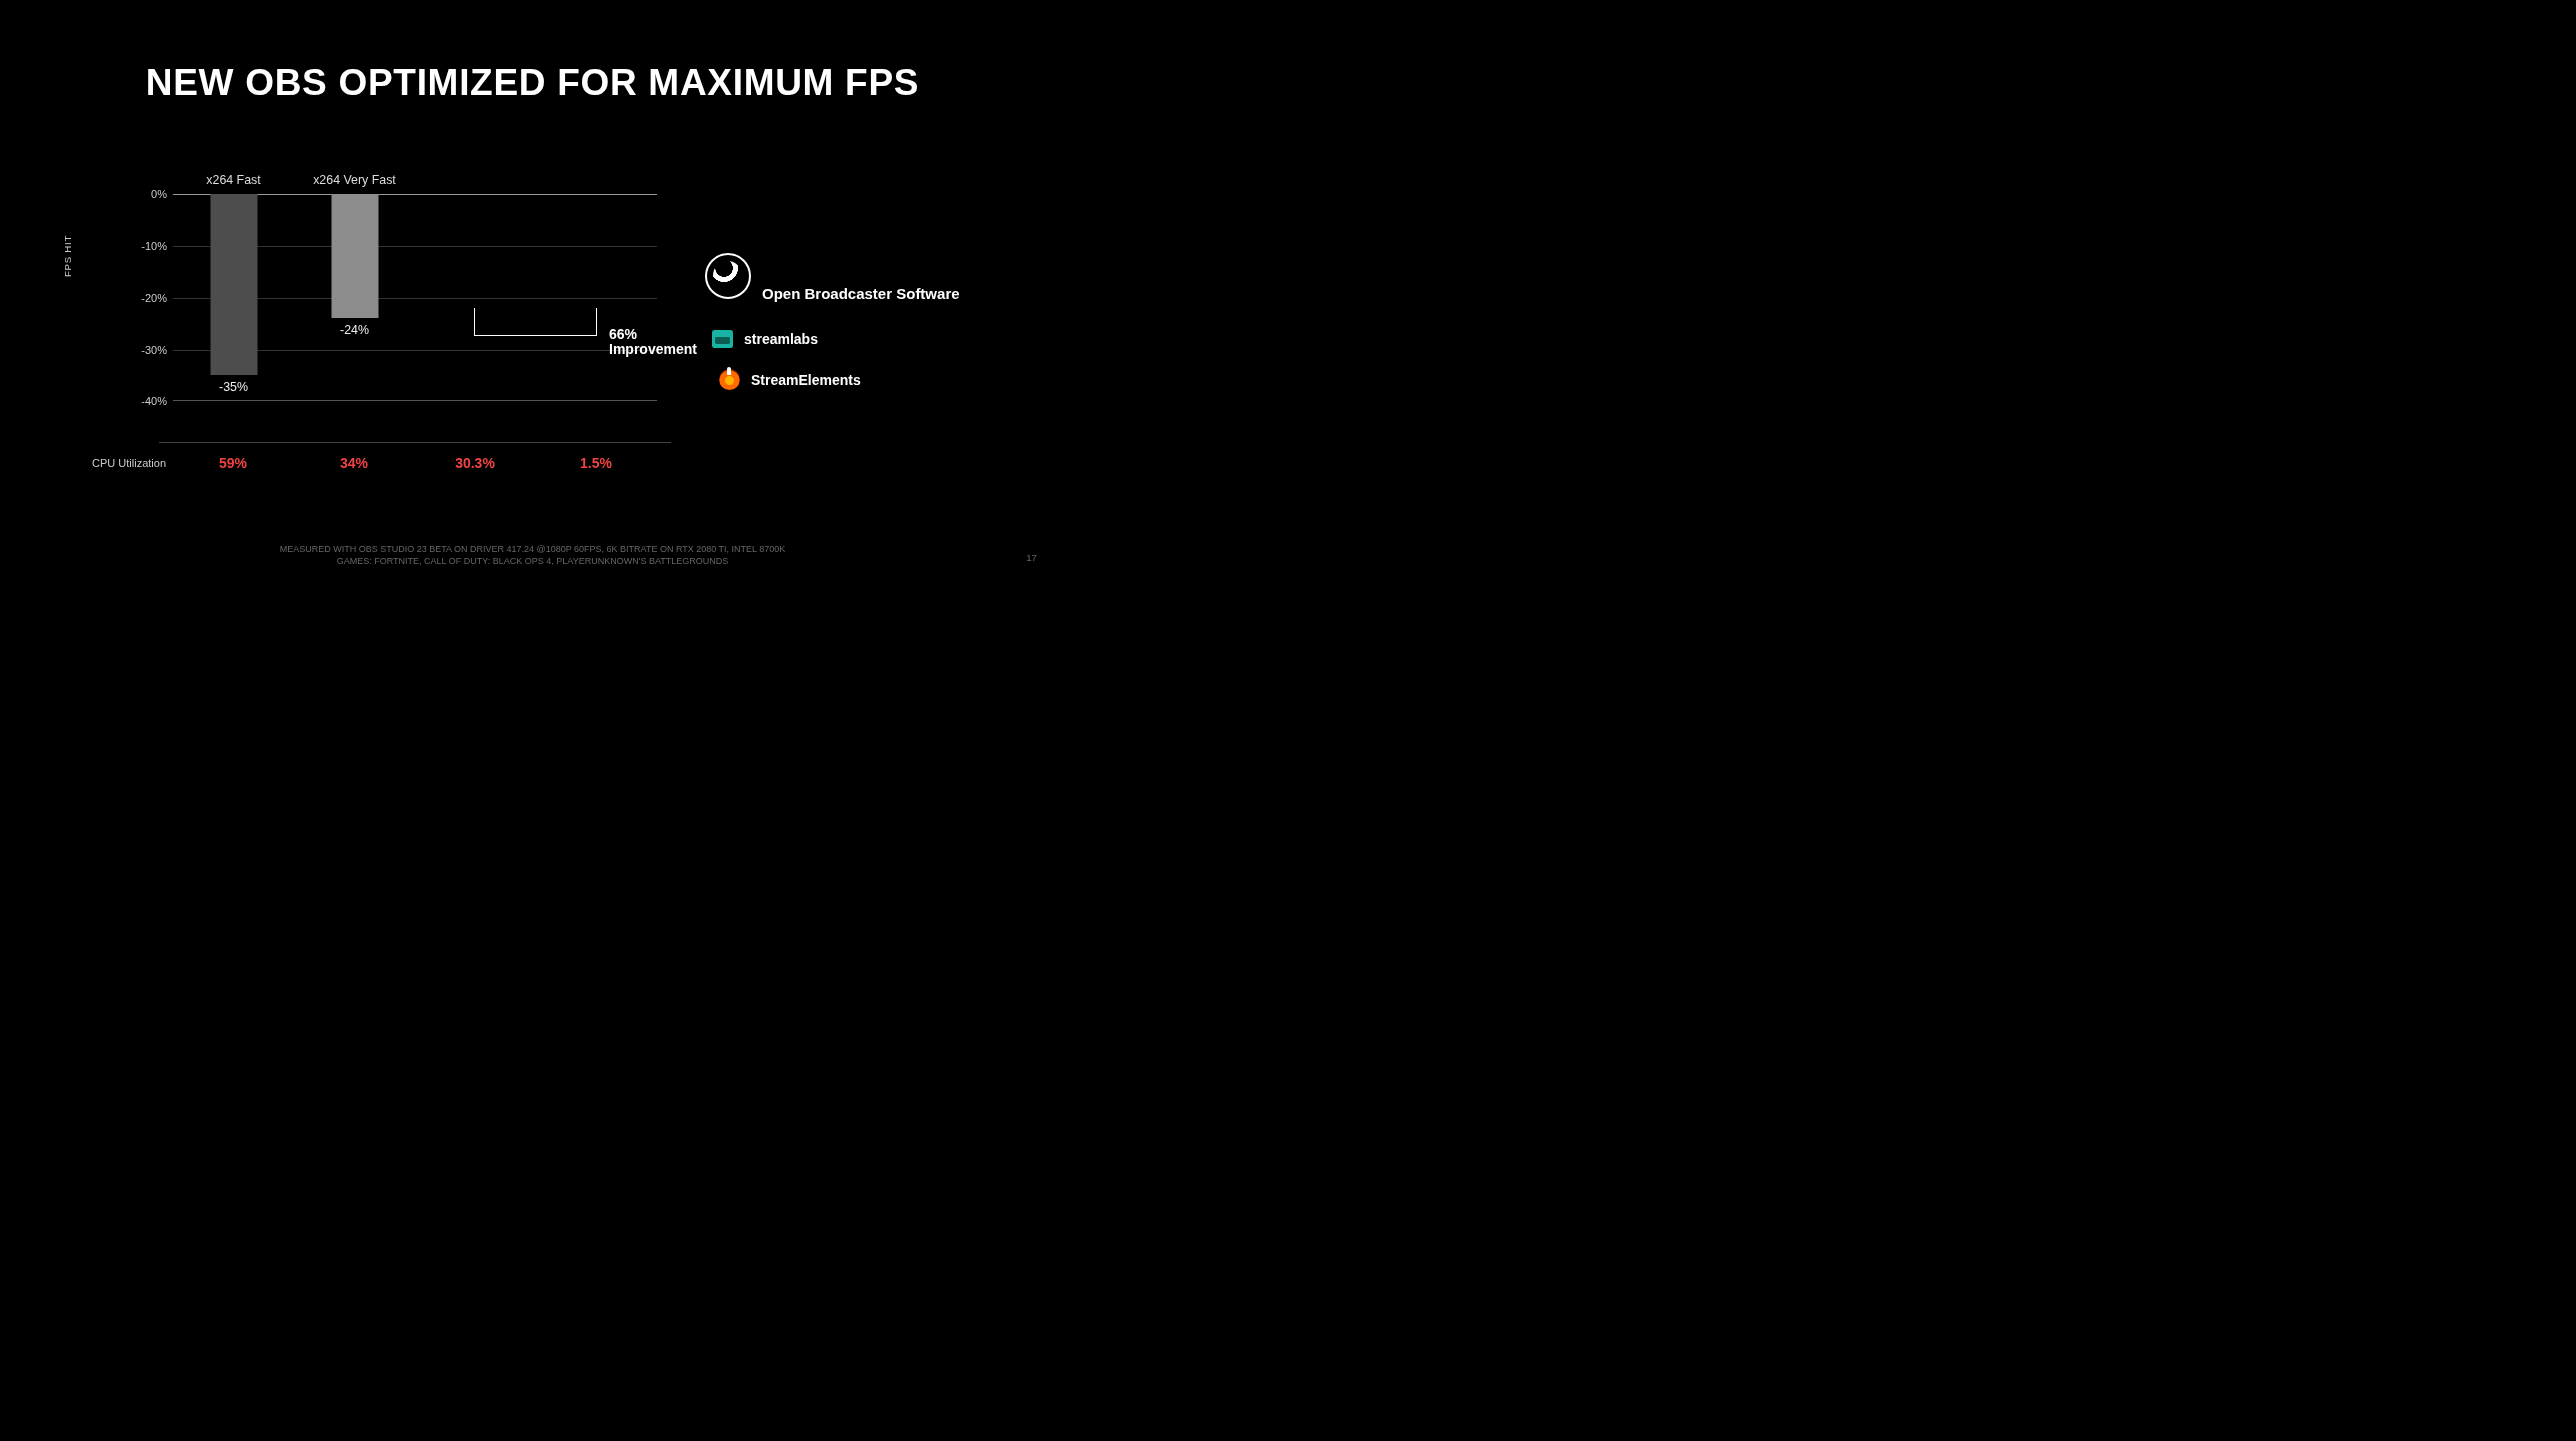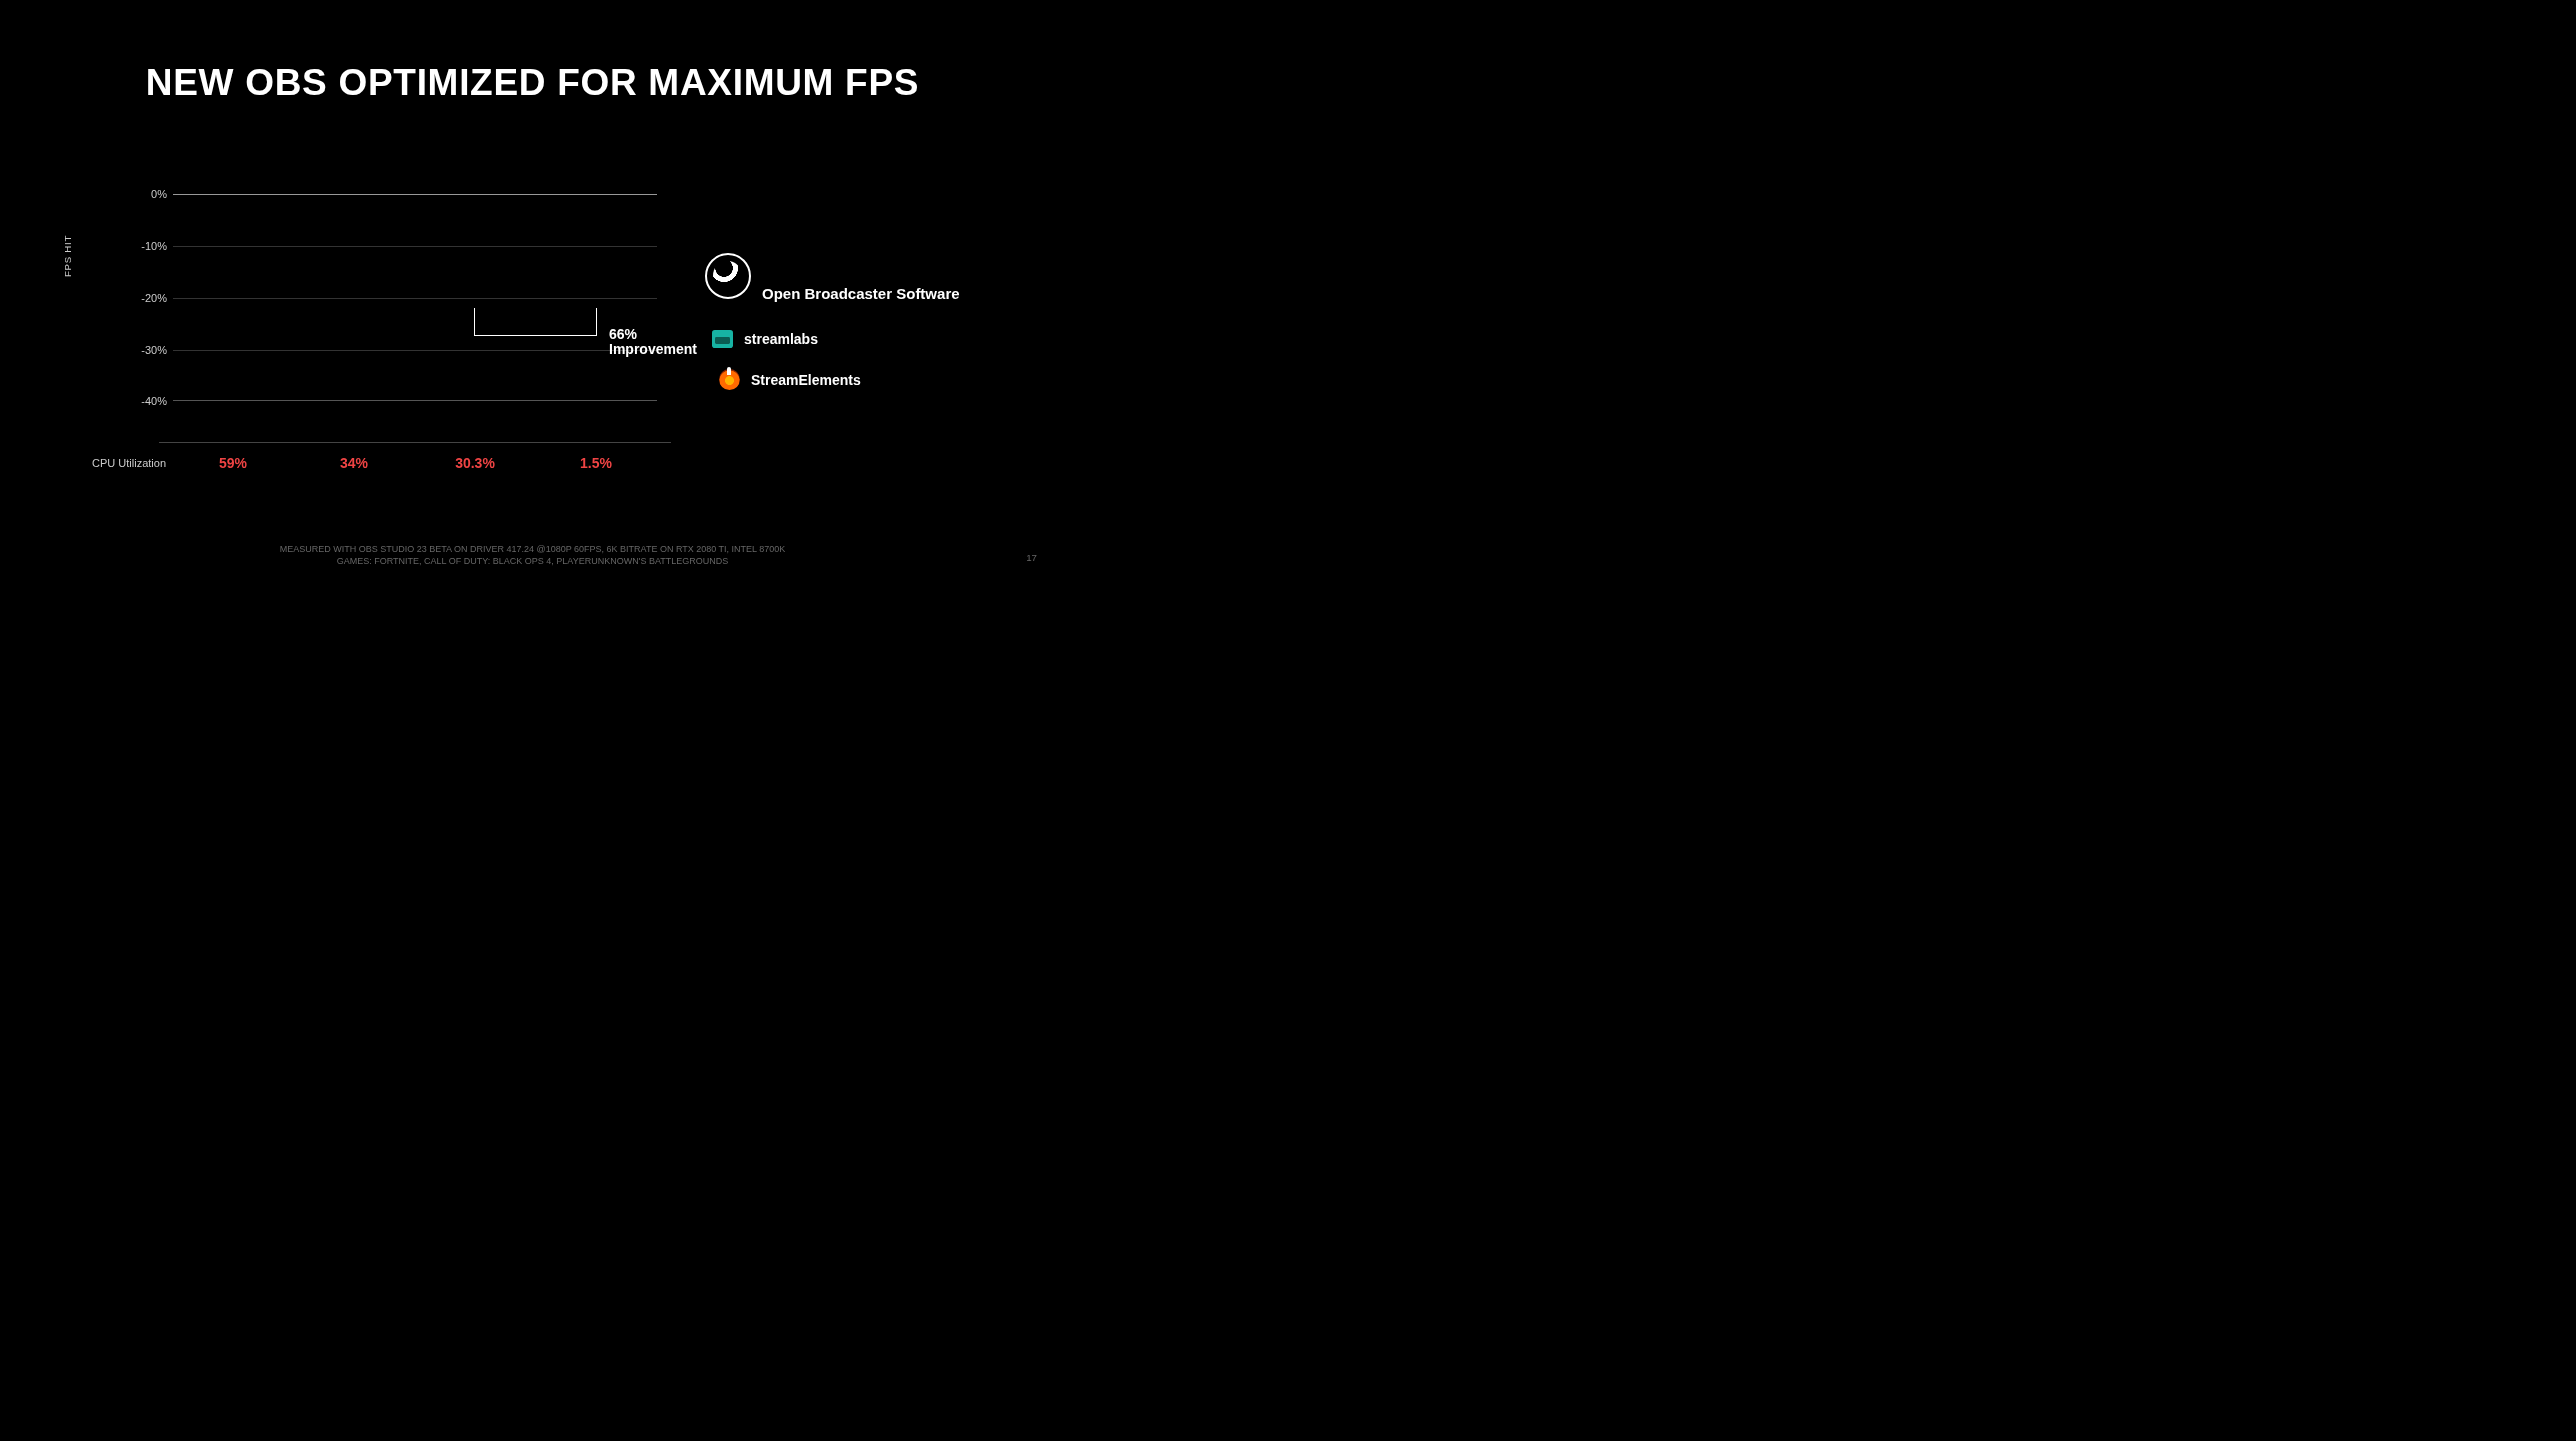--- a/index.html
+++ b/index.html
@@ -226,20 +226,30 @@
     <div class="hline" style="top:52px"></div>
     <div class="hline" style="top:104px"></div>
     <div class="hline" style="top:156px"></div>
 
     <div class="ytick" style="top:0">0%</div>
     <div class="ytick" style="top:52px">-10%</div>
     <div class="ytick" style="top:104px">-20%</div>
     <div class="ytick" style="top:156px">-30%</div>
     <div class="ytick" style="top:207px">-40%</div>
 
+    <div class="bar-group" style="left:0">
+      <div class="cat-label">x264 Fast</div>
+      <div class="bar" style="height:181px;background:#4d4d4d;"></div>
+      <div class="bar-label" style="top:186px;">-35%</div>
+    </div>
+    <div class="bar-group" style="left:121px">
+      <div class="cat-label">x264 Very Fast</div>
+      <div class="bar" style="height:124px;background:#8c8c8c;"></div>
+      <div class="bar-label" style="top:129px;">-24%</div>
+    </div>
 
     <div class="bracket"></div>
     <div class="bracket-text">
       <span>66%</span><br>
       <span>Improvement</span>
     </div>
   </div>
 
   <div class="hr-below"></div>
 

